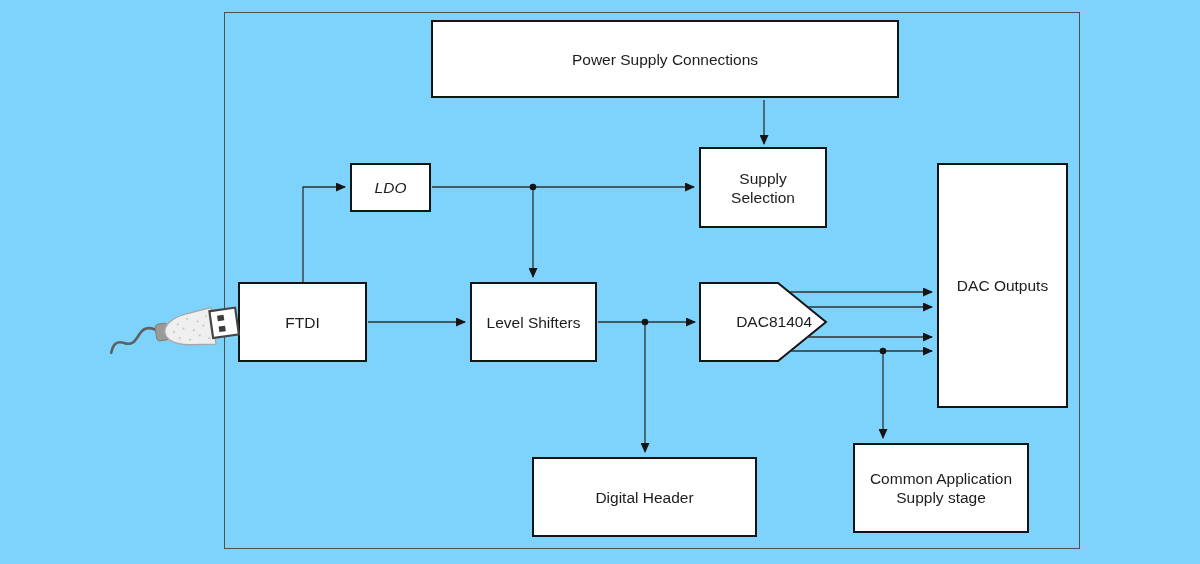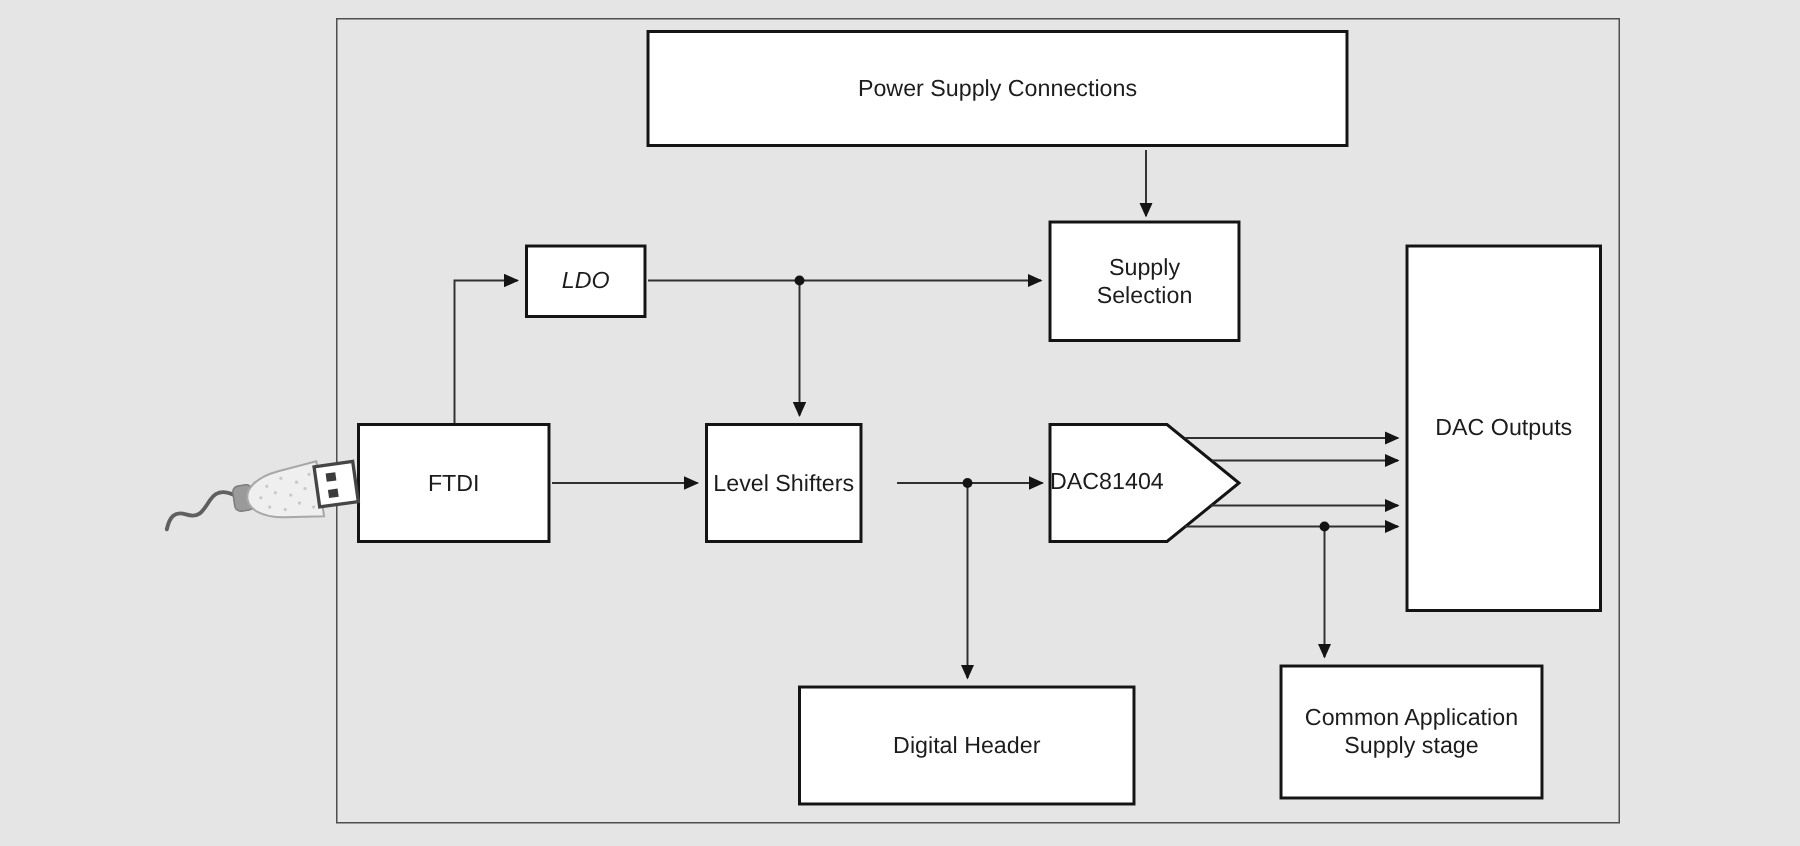--- a/index.html
+++ b/index.html
@@ -4,21 +4,21 @@
 <style>
   html, body {
     margin: 0;
     padding: 0;
     background: #ffffff;
   }
   .diagram {
     position: relative;
     width: 1200px;
     height: 564px;
-    background: #e5e5e5;
+    background: #7dd3fc;
     font-family: "Liberation Sans", sans-serif;
     color: #1c1c1c;
     overflow: hidden;
   }
   .outline {
     position: absolute;
     left: 224px;
     top: 12px;
     width: 856px;
     height: 537px;
@@ -56,21 +56,21 @@
     fill: none;
   }
   .dac-label {
     position: absolute;
     left: 700px;
     top: 283px;
     width: 112px;
     height: 78px;
     display: flex;
     align-items: center;
-    justify-content: flex-start;
+    justify-content: flex-end;
     font-size: 15.5px;
     z-index: 4;
   }
 </style>
 </head>
 <body>
 
 <div class="diagram">
 
   <div class="outline"></div>
@@ -85,21 +85,21 @@
 
   <div class="box" style="left:699px; top:147px; width:128px; height:81px;">
     <span>Supply</span>
     <span>Selection</span>
   </div>
 
   <div class="box" style="left:238px; top:282px; width:129px; height:80px;">
     <span>FTDI</span>
   </div>
 
-  <div class="box" style="left:470px; top:282px; width:105px; height:80px;">
+  <div class="box" style="left:470px; top:282px; width:127px; height:80px;">
     <span>Level Shifters</span>
   </div>
 
   <div class="box" style="left:937px; top:163px; width:131px; height:245px;">
     <span>DAC Outputs</span>
   </div>
 
   <div class="box" style="left:532px; top:457px; width:225px; height:80px;align-items:center;">
     <span>Digital Header</span>
   </div>

